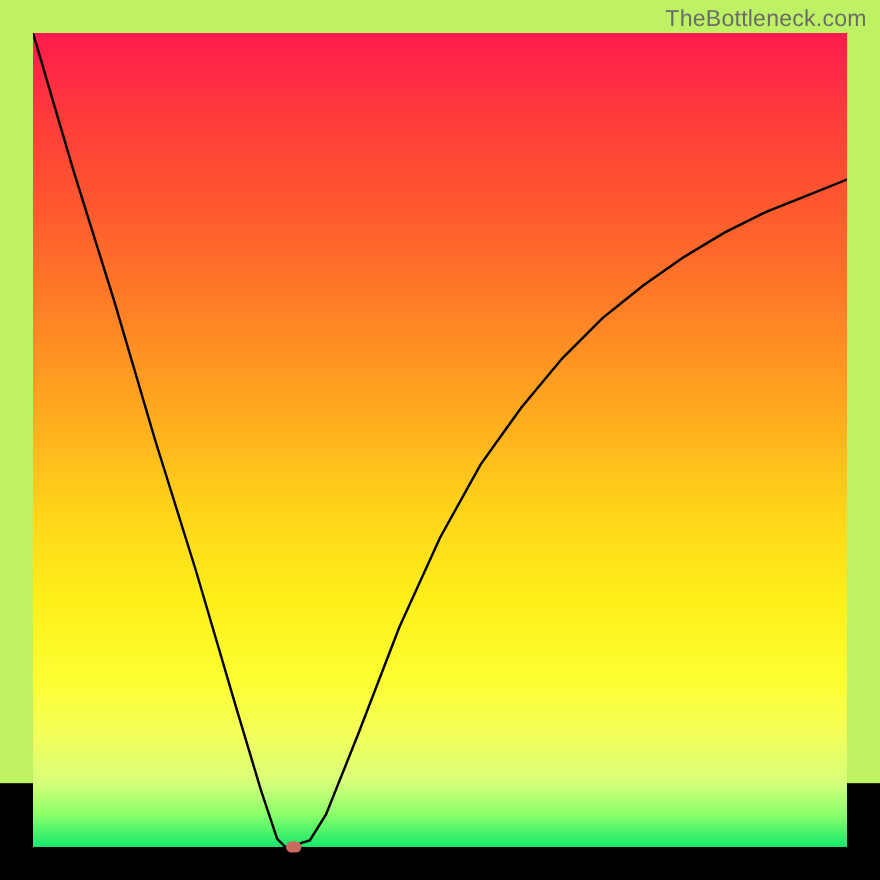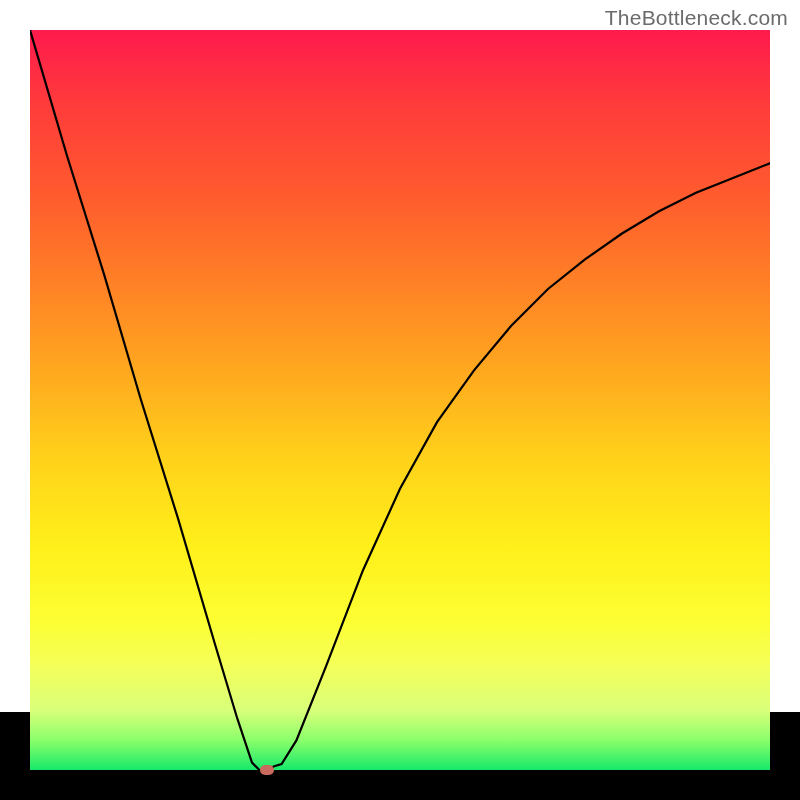--- a/index.html
+++ b/index.html
@@ -1,21 +1,21 @@
 <!DOCTYPE html>
 <html><head>
 <meta charset="utf-8">
 <style>
   * { margin: 0; padding: 0; box-sizing: border-box; }
   html, body { width: 800px; height: 800px; overflow: hidden; background: #000; }
   .frame {
     position: relative;
     width: 800px;
     height: 712px;
-    background: #ffffff;
+    background: #bef264;
   }
   .plot-area {
     position: absolute;
     left: 30px;
     top: 30px;
     width: 740px;
     height: 740px;
     background: linear-gradient(to bottom,
       #ff1a4d 0%,
       #ff3b3b 10%,

